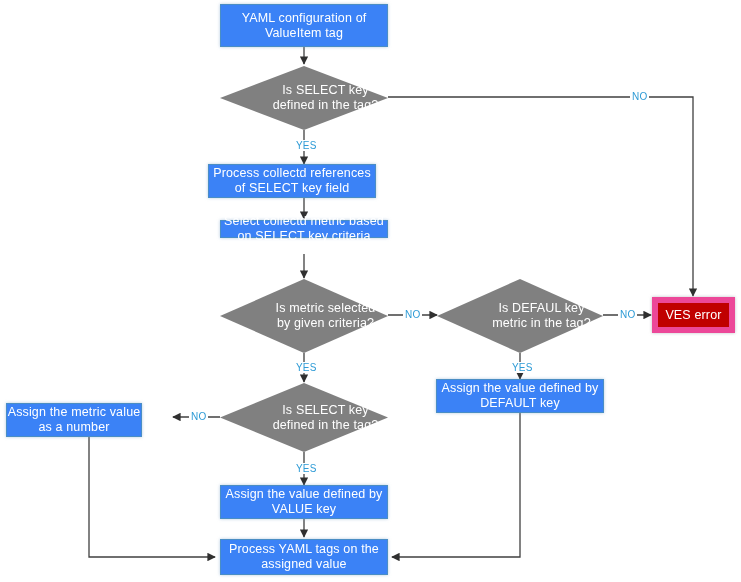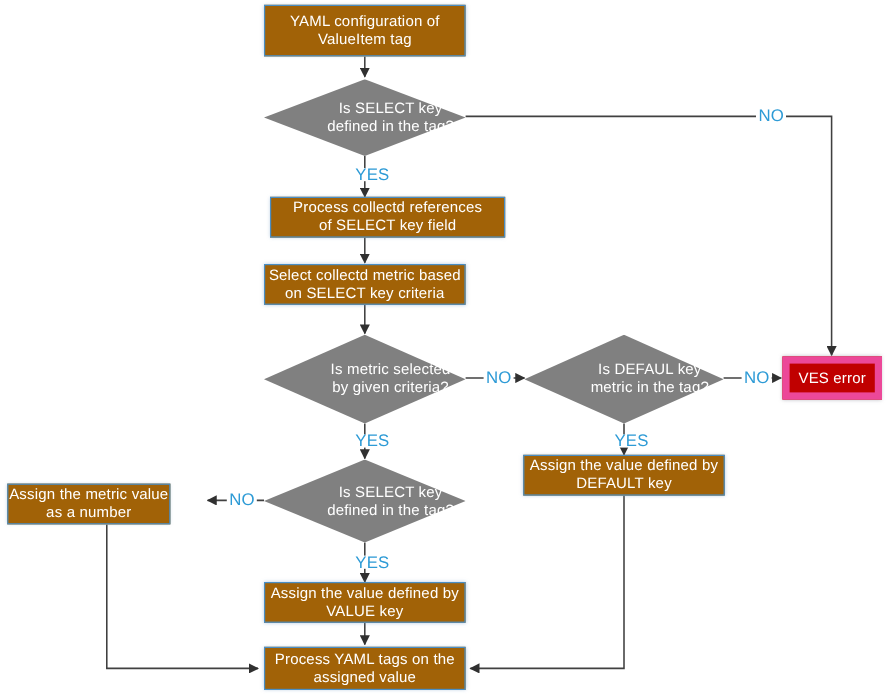--- a/index.html
+++ b/index.html
@@ -28,21 +28,21 @@
     justify-content: center;
     text-align: center;
     color: #ffffff;
     font-size: 12.5px;
     line-height: 15px;
     letter-spacing: 0.15px;
     z-index: 3;
     white-space: pre-line;
   }
   .process {
-    background: #a16207;
+    background: #3b82f6;
     border: 1px solid #4a8ec4;
     box-shadow: 0 0 3px rgba(120,160,200,0.55);
   }
   .error {
     background: #c00000;
     border: 6px solid #ec4899;
     box-shadow: 0 0 3px rgba(150,150,160,0.6);
   }
   .decision {
     background: transparent;
@@ -58,21 +58,21 @@
   .dshape {
     position: absolute;
     left: 0; top: 0;
     width: 100%;
     height: 100%;
     z-index: 1;
   }
   .edge-label {
     position: absolute;
     color: #2e9bd6;
-    font-size: 14px;
+    font-size: 10px;
     line-height: 11px;
     letter-spacing: 0.2px;
     background: #ffffff;
     padding: 0 2px;
     z-index: 4;
     font-family: "Liberation Sans", sans-serif;
   }
 </style>
 </head>
 <body>
@@ -122,26 +122,26 @@
 </div>
 
 <div class="node decision" style="left:220px; top:66px; width:168px; height:64px;">
   <svg class="dshape" viewBox="0 0 168 64" preserveAspectRatio="none">
     <polygon points="84,0 168,32 84,64 0,32" fill="#808080"></polygon>
   </svg>
   <span class="dtext">Is SELECT key
 defined in the tag?</span>
 </div>
 
-<div class="node process" style="left:225px; top:164px; width:196px; height:34px;">
+<div class="node process" style="left:208px; top:164px; width:168px; height:34px;">
   <span>Process collectd references
 of SELECT key field</span>
 </div>
 
-<div class="node process" style="left:220px; top:220px; width:168px; height:34px;">
+<div class="node process" style="left:220px; top:220px; width:168px; height:18px;">
   <span>Select collectd metric based
 on SELECT key criteria</span>
 </div>
 
 <div class="node decision" style="left:220px; top:279px; width:168px; height:74px;">
   <svg class="dshape" viewBox="0 0 168 74" preserveAspectRatio="none">
     <polygon points="84,0 168,37 84,74 0,37" fill="#808080"></polygon>
   </svg>
   <span class="dtext">Is metric selected
 by given criteria?</span>

